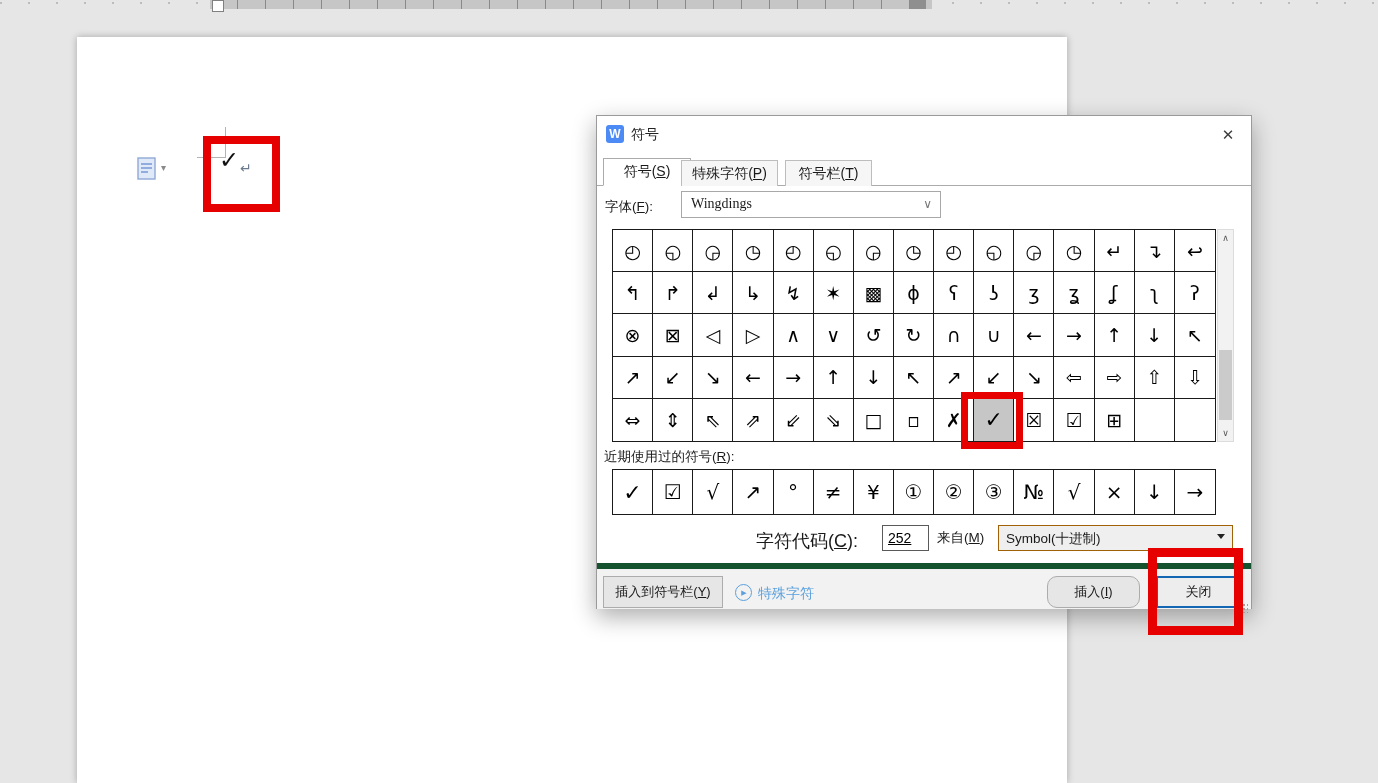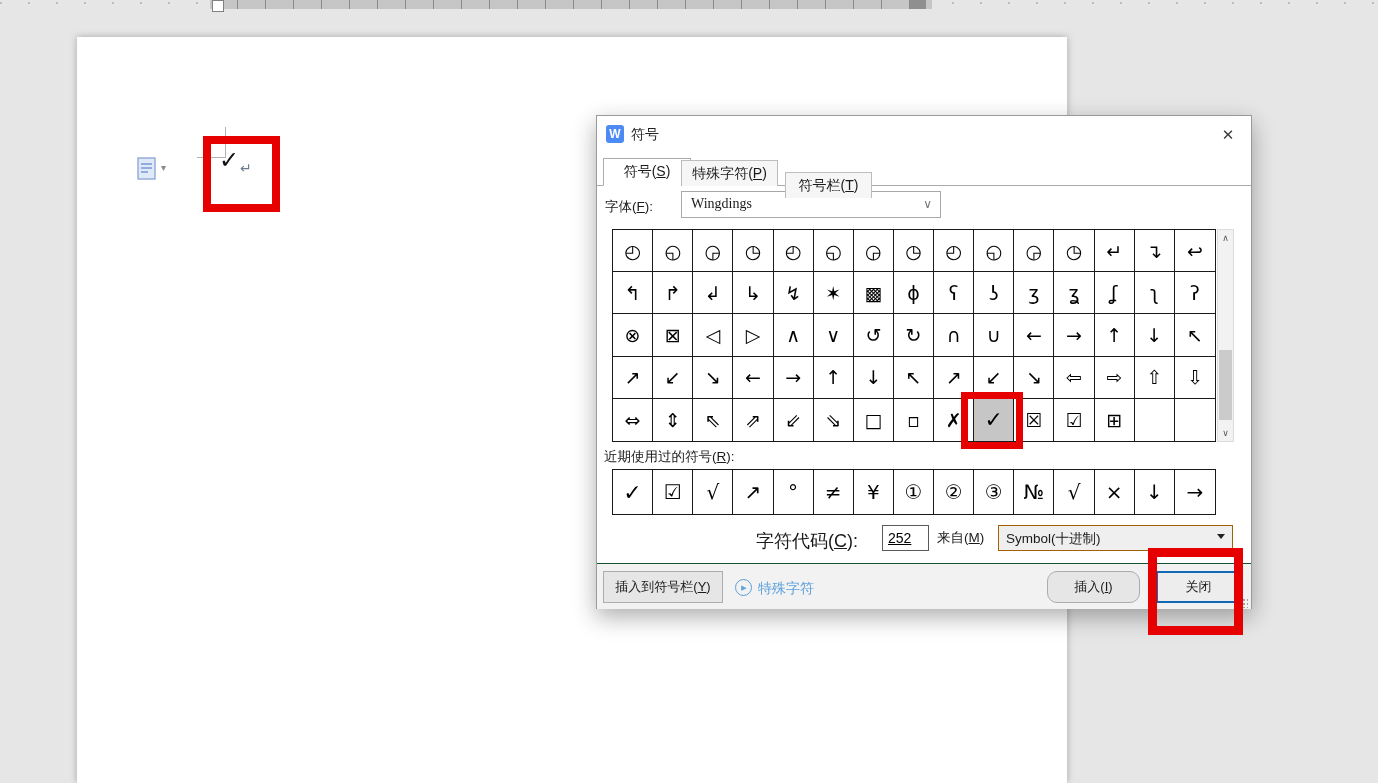--- a/index.html
+++ b/index.html
@@ -40,21 +40,21 @@
     justify-content:center; font-size:15px; color:#3c3c3c; cursor:default; }
 
   #tabline { left:0; top:69px; width:654px; height:0; border-bottom:1px solid #ababab; }
   .tab { position:absolute; display:flex; align-items:center; justify-content:center;
     font-size:14px; color:#1a1a1a; z-index:2; }
   #tab-symbol { left:6px; top:42px; width:88px; height:28px; background:#fff;
     border:1px solid #ababab; border-bottom:1px solid #fff; }
   #tab-special { left:84px; top:44px; width:97px; height:26px; background:#f6f6f6;
     border:1px solid #bdbdbd; border-bottom:none; }
   #tab-bar { left:188px; top:44px; width:87px; height:26px; background:#f6f6f6;
-    border:1px solid #bdbdbd; border-bottom:none;margin-top:12px; }
+    border:1px solid #bdbdbd; border-bottom:none; }
 
   #font-label { left:8px; top:82px; font-size:13.5px; color:#1a1a1a; }
   #font-combo { left:84px; top:75px; width:260px; height:27px; border:1px solid #a8a8a8; background:#fff;font-family:Liberation Serif, serif; }
   #font-value { left:9px; top:4px; font-size:14px; color:#1a1a1a; }
   #font-caret { right:8px; top:5px; font-size:12px; color:#777; position:absolute; }
 
   #symbol-grid { left:15px; top:113px; width:604px; height:213px; border:1px solid #1a1a1a;
     display:grid; grid-template-columns:repeat(15,1fr); grid-template-rows:repeat(5,1fr); background:#fff; }
   .gcell { border-right:1px solid #1a1a1a; border-bottom:1px solid #1a1a1a;
     display:flex; align-items:center; justify-content:center; font-size:19px; color:#000;
@@ -80,21 +80,21 @@
   #cc-label { left:159px; top:413px; font-size:18px; color:#1a1a1a; }
   #cc-input { left:285px; top:409px; width:47px; height:26px; border:1px solid #5a5a5a;
     font-size:14px; padding-left:5px; font-family:"Liberation Sans","DejaVu Sans",sans-serif;text-decoration:underline; }
   #from-label { left:340px; top:413px; font-size:13.5px; color:#1a1a1a; }
   #encoding-select { left:401px; top:409px; width:235px; height:26px; background:#efefef;
     border:1px solid #a16207; }
   #encoding-value { left:7px; top:4px; font-size:13.5px; color:#1a1a1a; }
   #encoding-caret { position:absolute; right:7px; top:8px; width:0; height:0;
     border-left:4px solid transparent; border-right:4px solid transparent; border-top:5px solid #222; }
 
-  #dlg-footer { left:0; top:447px; width:654px; height:46px; background:#f2f2f2; border-top:1px solid #14532d; }
+  #dlg-footer { left:0; top:447px; width:654px; height:46px; background:#f2f2f2; border-top:6px solid #14532d; }
   .btn { position:absolute; background:#e6e6e6; border:1px solid #acacac; display:flex;
     align-items:center; justify-content:center; font-size:13px; color:#1a1a1a; }
   #btn-insert-to-bar { left:6px; top:7px; width:120px; height:32px; }
   #btn-insert { left:450px; top:7px; width:93px; height:32px;border-radius:10px; }
   #btn-close { left:559px; top:7px; width:85px; height:32px; background:#ededed; border:2px solid #1467b3; }
   #tips-play { left:138px; top:15px; width:17px; height:17px; border:1.5px solid #5ba0dc; border-radius:50%;
     display:flex; align-items:center; justify-content:center; font-size:7px; color:#5ba0dc; padding-left:1px; }
   #tips-link { left:161px; top:16px; font-size:14px; color:#5ba0dc; }
   #resize-grip { left:641px; top:34px; width:10px; height:10px;
     background-image:radial-gradient(#9e9e9e 38%, transparent 42%); background-size:4px 4px; }

